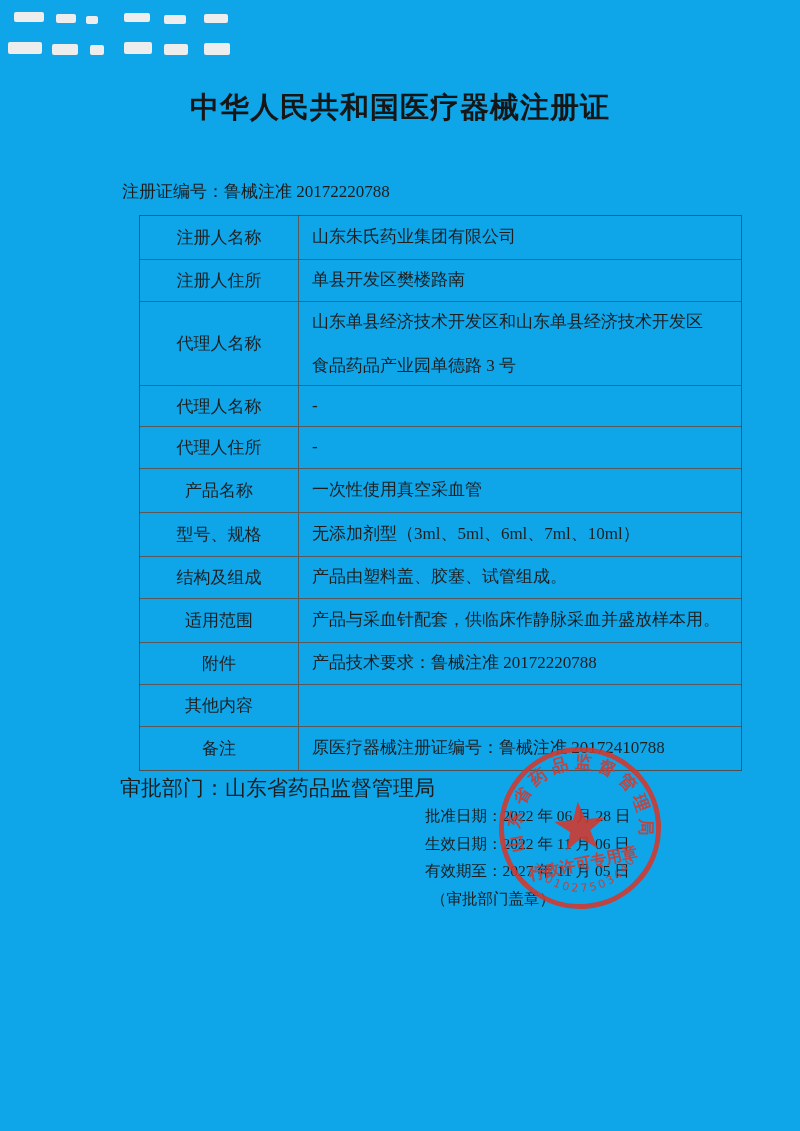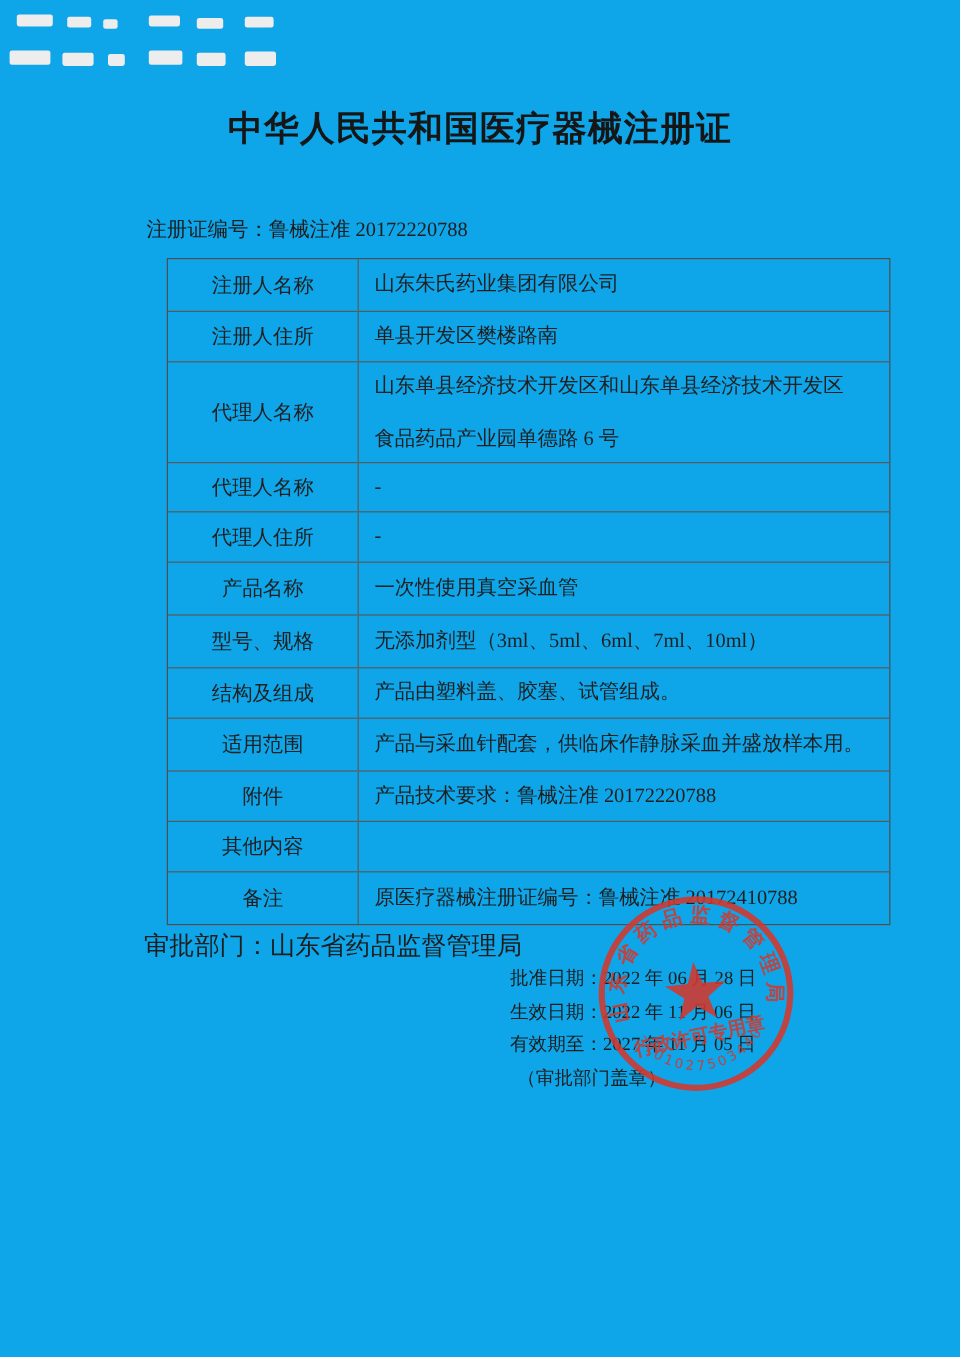--- a/index.html
+++ b/index.html
@@ -140,21 +140,21 @@
       <div class="cell label">注册人名称</div>
       <div class="cell value">山东朱氏药业集团有限公司</div>
     </div>
     <div class="trow">
       <div class="cell label">注册人住所</div>
       <div class="cell value">单县开发区樊楼路南</div>
     </div>
     <div class="trow">
       <div class="cell label">代理人名称</div>
       <div class="cell value">山东单县经济技术开发区和山东单县经济技术开发区
-食品药品产业园单德路 6 号</div>
+食品药品产业园单德路 3 号</div>
     </div>
     <div class="trow">
       <div class="cell label">代理人名称</div>
       <div class="cell value">-</div>
     </div>
     <div class="trow">
       <div class="cell label">代理人住所</div>
       <div class="cell value">-</div>
     </div>
     <div class="trow">

